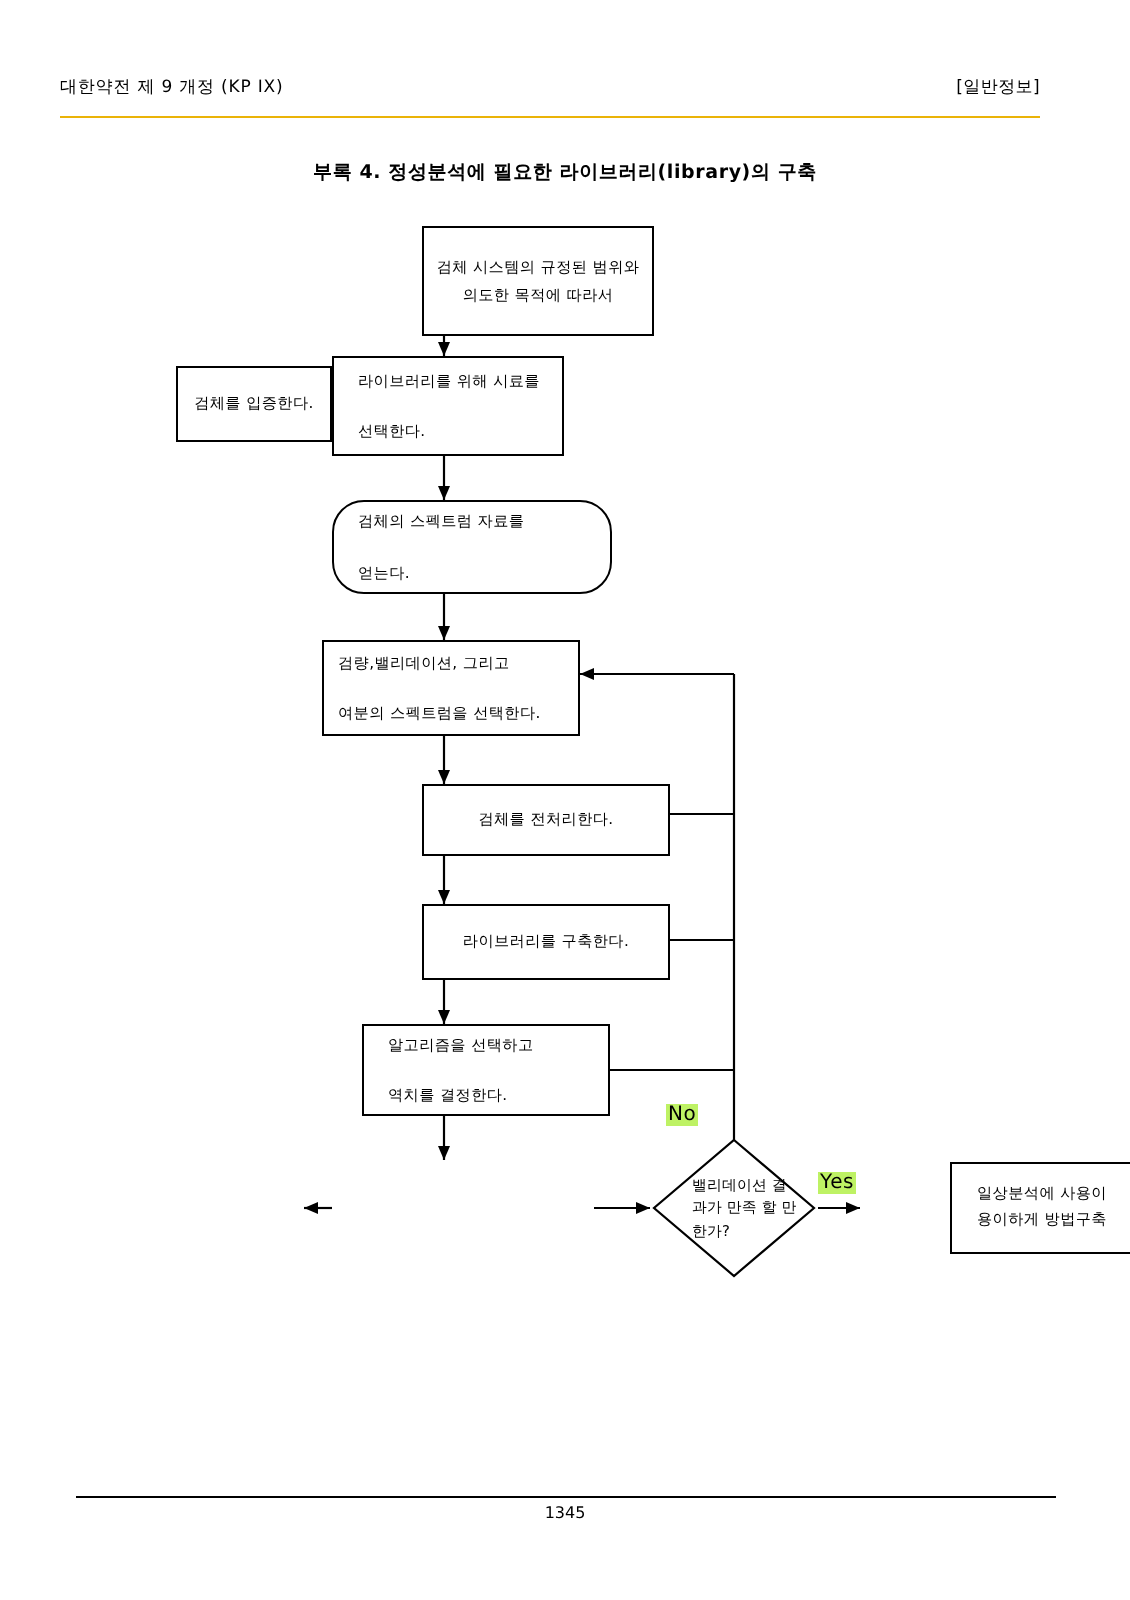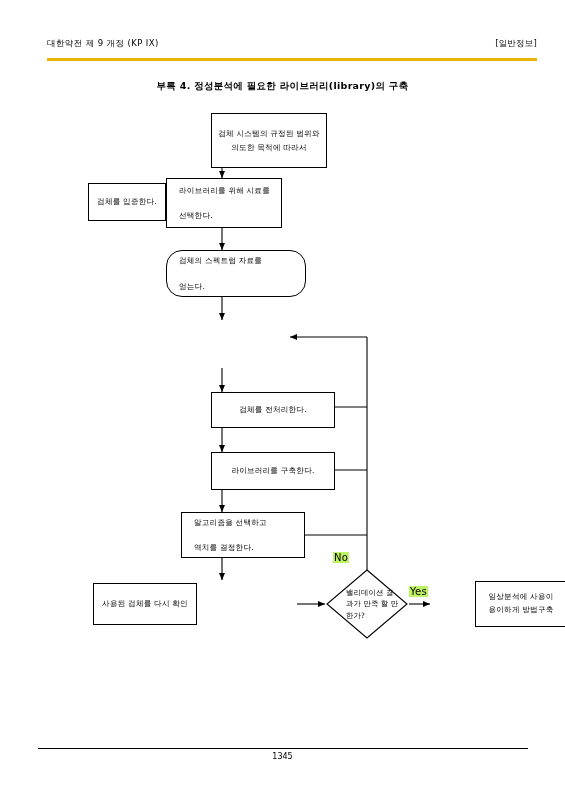--- a/index.html
+++ b/index.html
@@ -15,25 +15,25 @@
     position: relative;
     width: 565px;
     height: 800px;
     background: #ffffff;
     overflow: hidden;
   }
 
   
   #header {
     position: absolute;
-    left: 47px;
+    left: 30px;
     top: 38px;
     width: 490px;
     height: 20px;
-    border-bottom: 3px solid #eab308;
+    border-bottom: 1px solid #eab308;
   }
   #header .hdr-left {
     position: absolute;
     left: 0;
     top: 0;
     font-size: 8.5px;
     letter-spacing: 0.4px;
     white-space: nowrap;
   }
   #header .hdr-right {
@@ -198,38 +198,39 @@
 
   <div class="node centered" style="left:43px; top:183px; width:78px; height:38px;">
     <span class="ln">검체를 입증한다.</span>
   </div>
 
   <div class="node pad-left" style="left:166px; top:250px; width:140px; height:47px;border-radius:16px;">
     <span class="ln">검체의 스펙트럼 자료를</span>
     <span class="ln">얻는다.</span>
   </div>
 
+  <div class="node pad-left" style="left:161px; top:320px; width:129px; height:48px; padding-left:7px;">
+    <span class="ln">검량,밸리데이션, 그리고</span>
+    <span class="ln">여분의 스펙트럼을 선택한다.</span>
+  </div>
 
   <div class="node centered" style="left:166px; top:392px; width:124px; height:36px;">
     <span class="ln">검체를 전처리한다.</span>
   </div>
 
   <div class="node centered" style="left:166px; top:452px; width:124px; height:38px;">
     <span class="ln">라이브러리를 구축한다.</span>
   </div>
 
   <div class="node pad-left" style="left:166px; top:512px; width:124px; height:46px;margin-left:15px;">
     <span class="ln">알고리즘을 선택하고</span>
     <span class="ln">역치를 결정한다.</span>
   </div>
 
 
-  <div class="node centered" style="left:48px; top:583px; width:104px; height:42px;">
-    <span class="ln">사용된 검체를 다시 확인</span>
-  </div>
 
   <div class="diamond-wrap" style="left:325px; top:568px; width:84px; height:72px;">
     <svg width="84" height="72" viewBox="0 0 84 72" xmlns="http://www.w3.org/2000/svg">
       <polygon points="42,2 82,36 42,70 2,36" fill="#ffffff" stroke="#000000" stroke-width="1.1"></polygon>
     </svg>
     <div class="diamond-text">
       <span class="ln">밸리데이션 결</span>
       <span class="ln">과가 만족 할 만</span>
       <span class="ln">한가?</span>
     </div>

